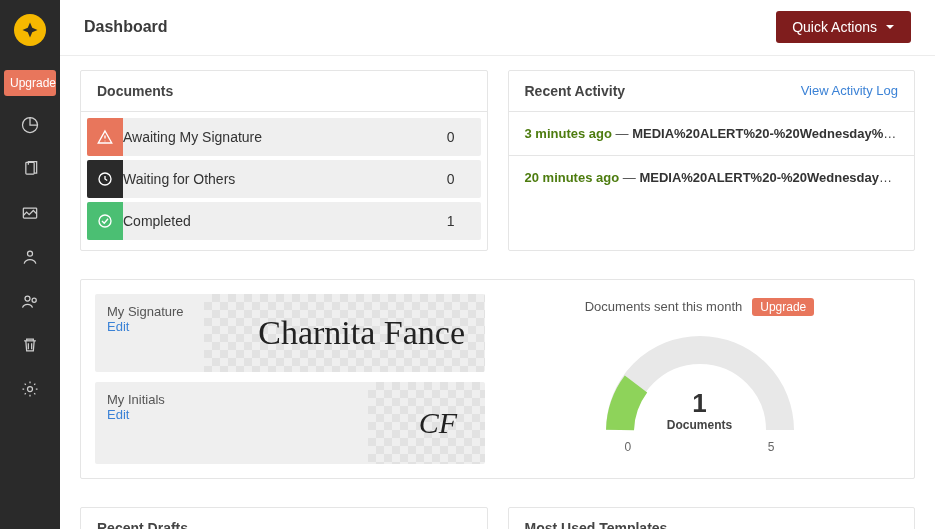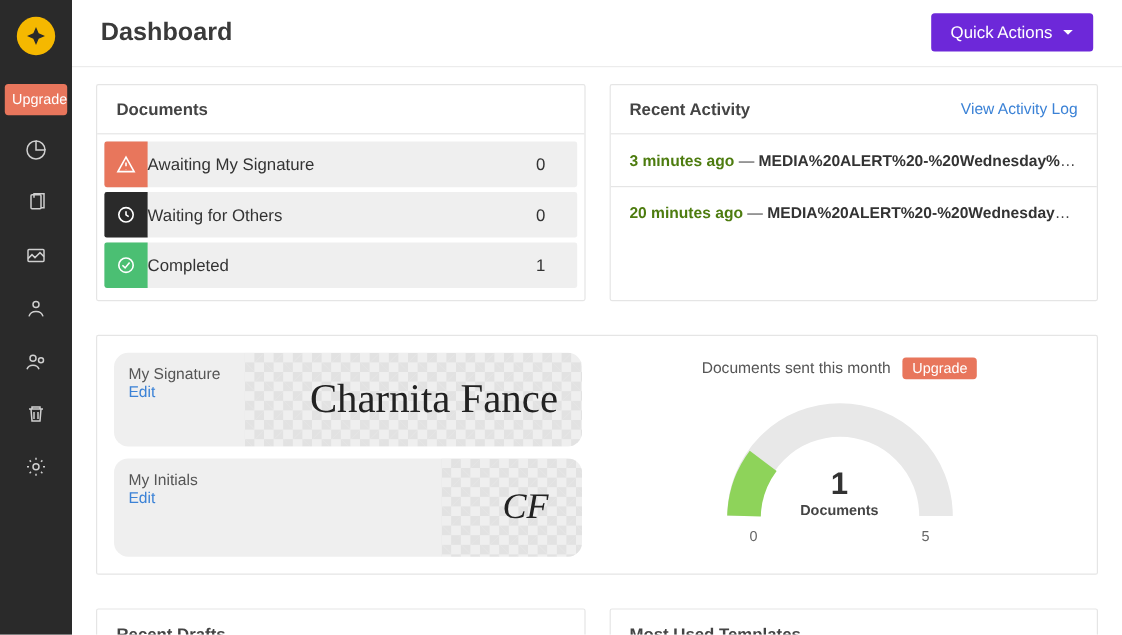--- a/index.html
+++ b/index.html
@@ -6,44 +6,44 @@
 body { font-family: -apple-system, BlinkMacSystemFont, "Segoe UI", Helvetica, Arial, sans-serif; background: #fff; color: #333; width: 935px; height: 529px; overflow: hidden; }
 .app { display: flex; height: 100%; }
 .sidebar { width: 60px; background: #2a2a2a; display: flex; flex-direction: column; align-items: center; }
 .logo { width: 60px; height: 60px; display: flex; align-items: center; justify-content: center; background: #2a2a2a; }
 .logo-mark { width: 32px; height: 32px; border-radius: 50%; background: #f5b800; display: flex; align-items: center; justify-content: center; }
 .upgrade-side { margin-top: 10px; background: #e8765c; color: #fff; font-size: 12px; padding: 6px 6px; border-radius: 3px; width: 52px; text-align: center; cursor: pointer; }
 .sidebar-icons { margin-top: 18px; display: flex; flex-direction: column; gap: 22px; align-items: center; width: 100%; }
 .side-icon { width: 22px; height: 22px; display: flex; align-items: center; justify-content: center; color: #bfbfbf; cursor: pointer; }
 .main { flex: 1; display: flex; flex-direction: column; }
 .header { height: 60px; display: flex; align-items: center; padding: 0 24px; border-bottom: 1px solid #ececec; }
-.header h1 { font-size: 21px; font-weight: 600; color: #3a3a3a; }
+.header h1 { font-size: 16px; font-weight: 600; color: #3a3a3a; }
 .header .spacer { flex: 1; }
-.btn-quick { background: #6d28d9; color: #fff; border: none; padding: 8px 16px; border-radius: 3px; font-size: 14px; display: flex; align-items: center; gap: 8px; cursor: pointer; }
+.btn-quick { background: #7f1d1d; color: #fff; border: none; padding: 8px 16px; border-radius: 3px; font-size: 14px; display: flex; align-items: center; gap: 8px; cursor: pointer; }
 .content { padding: 14px 20px; display: flex; flex-direction: column; gap: 28px; overflow: hidden; }
 .row { display: flex; gap: 20px; }
 .panel { border: 1px solid #e5e5e5; border-radius: 2px; background: #fff; flex: 1; min-width: 0; }
 .panel-header { padding: 12px 16px; font-size: 14px; font-weight: 600; color: #444; border-bottom: 1px solid #e5e5e5; display: flex; align-items: center; }
 .panel-header .link { margin-left: auto; color: #3b82d6; font-weight: 400; font-size: 13px; cursor: pointer; }
 .doc-list { padding: 6px 6px 10px 6px; display: flex; flex-direction: column; gap: 4px; }
 .doc-item { display: flex; align-items: center; background: #efefef; border-radius: 2px; height: 38px; cursor: pointer; }
 .doc-icon { width: 36px; height: 38px; display: flex; align-items: center; justify-content: center; border-radius: 2px 0 0 2px; }
 .doc-icon.red { background: #e8765c; }
 .doc-icon.dark { background: #2a2a2a; }
 .doc-icon.green { background: #4bbf73; }
 .doc-label { padding-left: 0; font-size: 14px; color: #333; }
 .doc-count { margin-left: auto; padding: 0 26px 0 0; font-size: 14px; color: #333; }
 .activity-list { display: flex; flex-direction: column; }
 .activity-item { padding: 14px 16px; font-size: 13px; color: #444; border-bottom: 1px solid #e5e5e5; white-space: nowrap; overflow: hidden; text-overflow: ellipsis; }
 .activity-item:last-child { border-bottom: none; }
 .activity-item .time { font-weight: 700; color: #4d7c0f; }
 .activity-item .file { font-weight: 600; color: #333; }
 .sig-panel { flex: 1; border: 1px solid #e5e5e5; border-radius: 2px; background: #fff; padding: 14px; display: flex; gap: 14px; }
 .sig-left { width: 390px; display: flex; flex-direction: column; gap: 10px; }
-.sig-box { background: #efefef; border-radius: 12px; padding: 10px 12px; position: relative; overflow: hidden; }
+.sig-box { background: #efefef; border-radius: 2px; padding: 10px 12px; position: relative; overflow: hidden; }
 .sig-box .title { font-size: 13px; color: #555; }
 .sig-box .edit { font-size: 13px; color: #3b82d6; cursor: pointer; }
 .checker { position: absolute; right: 0; top: 0; bottom: 0; width: 72%; 
   background-image: 
     linear-gradient(45deg, #e2e2e2 25%, transparent 25%),
     linear-gradient(-45deg, #e2e2e2 25%, transparent 25%),
     linear-gradient(45deg, transparent 75%, #e2e2e2 75%),
     linear-gradient(-45deg, transparent 75%, #e2e2e2 75%);
   background-size: 16px 16px;
   background-position: 0 0, 0 8px, 8px -8px, -8px 0px;

